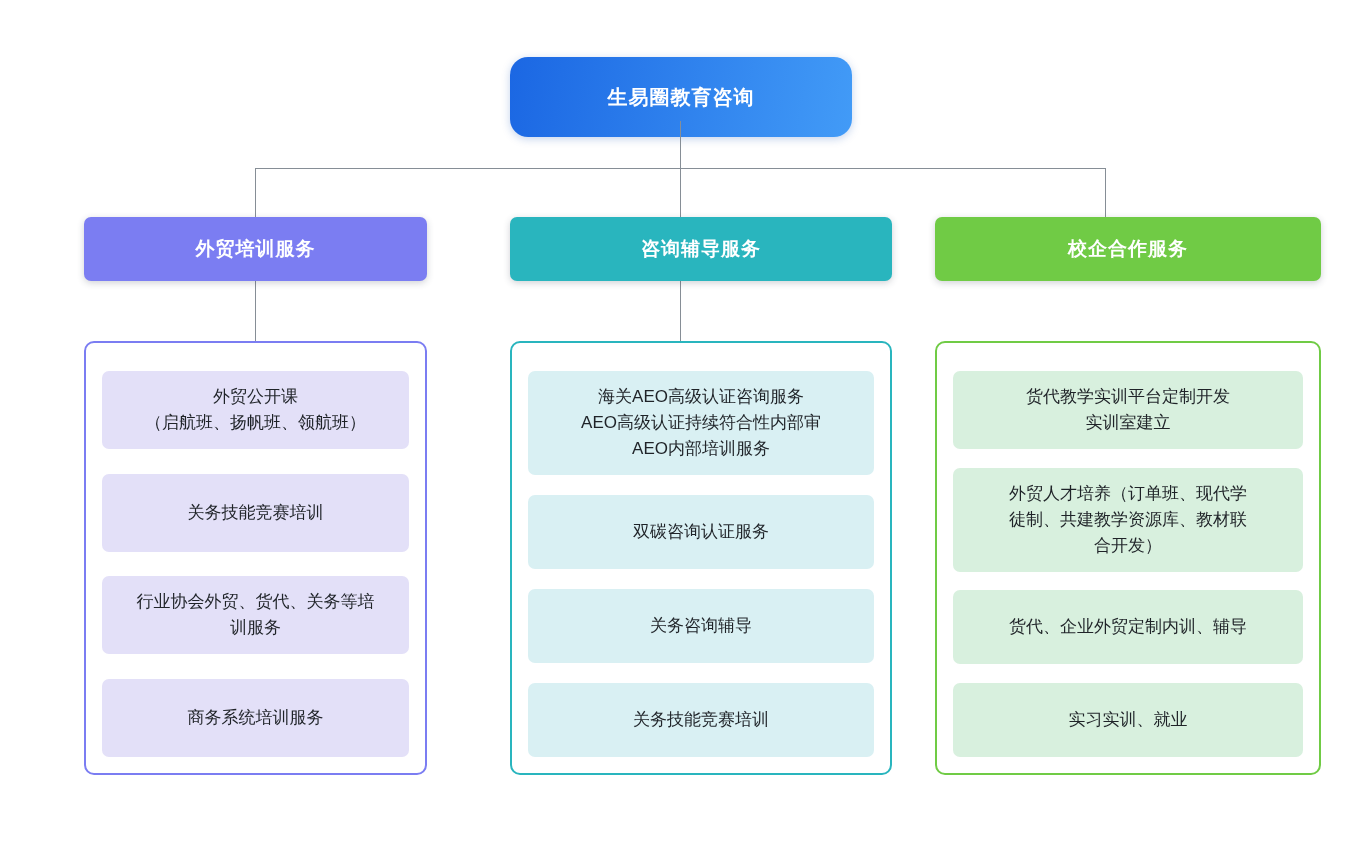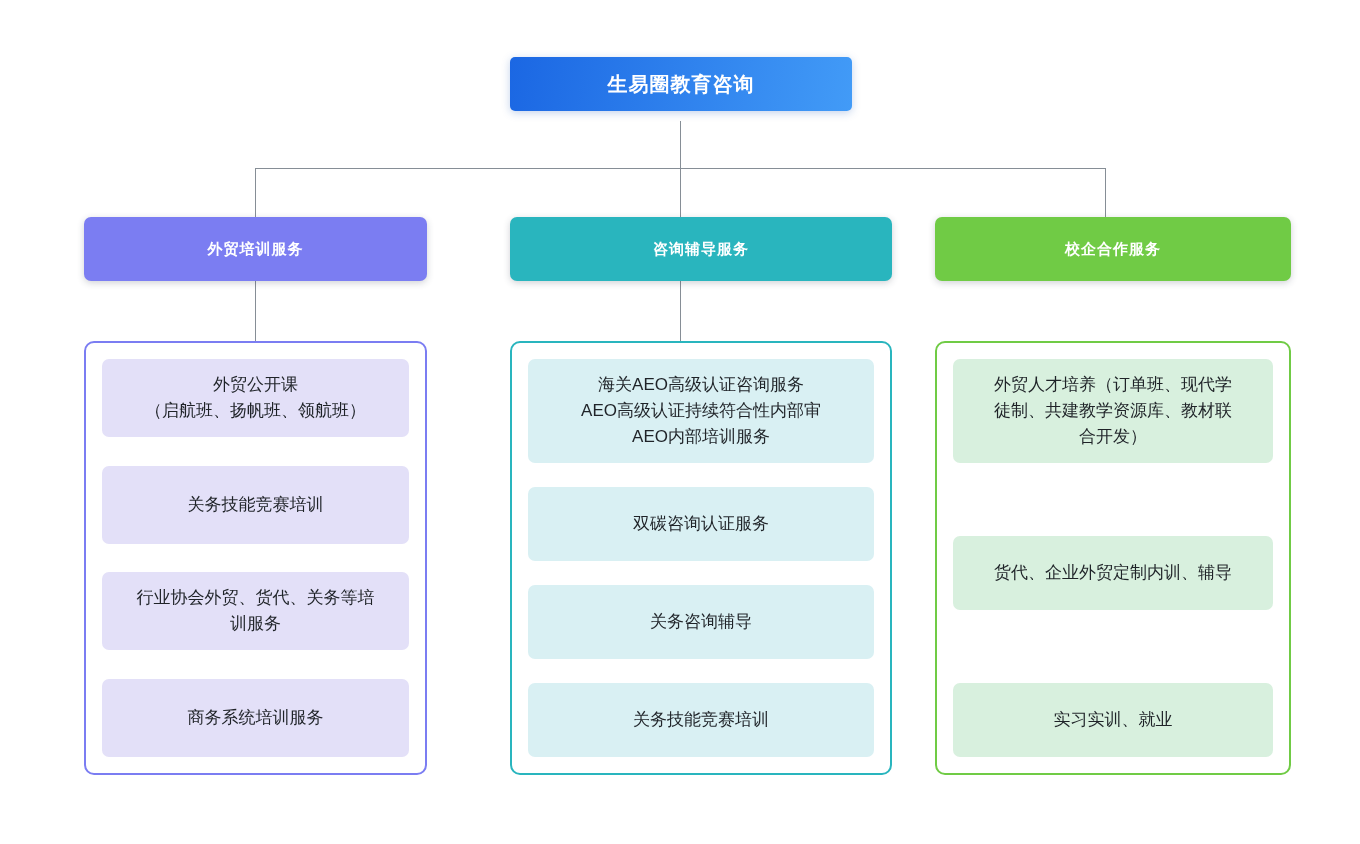--- a/index.html
+++ b/index.html
@@ -22,22 +22,22 @@
   }
   .line.v { width: 1px; }
   .line.h { height: 1px; }
 
   
   .root-node {
     position: absolute;
     left: 510px;
     top: 57px;
     width: 342px;
-    height: 54px;
-    border-radius: 5px;
+    height: 80px;
+    border-radius: 18px;
     background: linear-gradient(100deg, var(--grad-from, #1660e0), var(--grad-to, #459ef8));
     display: flex;
     align-items: center;
     justify-content: center;
     color: #ffffff;
     font-size: 20px;
     font-weight: bold;
     letter-spacing: 1px;
     box-shadow: 0 2px 8px rgba(20, 80, 180, 0.25);
   }
@@ -49,21 +49,21 @@
     width: 343px;
   }
   .branch-header {
     height: 64px;
     border-radius: 7px;
     background: var(--accent);
     display: flex;
     align-items: center;
     justify-content: center;
     color: #ffffff;
-    font-size: 15px;
+    font-size: 19px;
     font-weight: bold;
     letter-spacing: 1px;
     box-shadow: 0 2px 7px rgba(40, 50, 70, 0.22);
   }
   .branch-body {
     margin-top: 60px;
     height: 434px;
     box-sizing: border-box;
     background: #ffffff;
     border: 2px solid var(--accent);
@@ -79,20 +79,21 @@
     display: flex;
     align-items: center;
     justify-content: center;
     text-align: center;
     color: #1f2328;
     font-size: 17px;
     line-height: 26px;
     white-space: pre-line;
     padding: 0 6px;
     box-sizing: border-box;
+    margin-top: 12px;
   }
   .item.h1 { height: 74px; }
   .item.h2 { height: 78px; }
   .item.h3 { height: 104px; }
 </style>
 </head>
 <body>
 
 <div class="canvas" style="--line: #868e96;">
 
@@ -129,25 +130,27 @@
     <div class="branch-body">
       <div class="item h3">海关AEO高级认证咨询服务
 AEO高级认证持续符合性内部审
 AEO内部培训服务</div>
       <div class="item h1">双碳咨询认证服务</div>
       <div class="item h1">关务咨询辅导</div>
       <div class="item h1">关务技能竞赛培训</div>
     </div>
   </section>
 
-  <section class="branch" style="left: 935px; width: 356px; --accent: #70cb45; --item-bg: #d8f0de;">
+  <section class="branch" style="left: 935px; width: 386px; --accent: #70cb45; --item-bg: #d8f0de;">
     <header class="branch-header">
       <span>校企合作服务</span>
     </header>
     <div class="branch-body">
+      <div class="item h2">货代教学实训平台定制开发
+实训室建立</div>
       <div class="item h3">外贸人才培养（订单班、现代学
 徒制、共建教学资源库、教材联
 合开发）</div>
       <div class="item h1">货代、企业外贸定制内训、辅导</div>
       <div class="item h1">实习实训、就业</div>
     </div>
   </section>
 
 </div>
 

